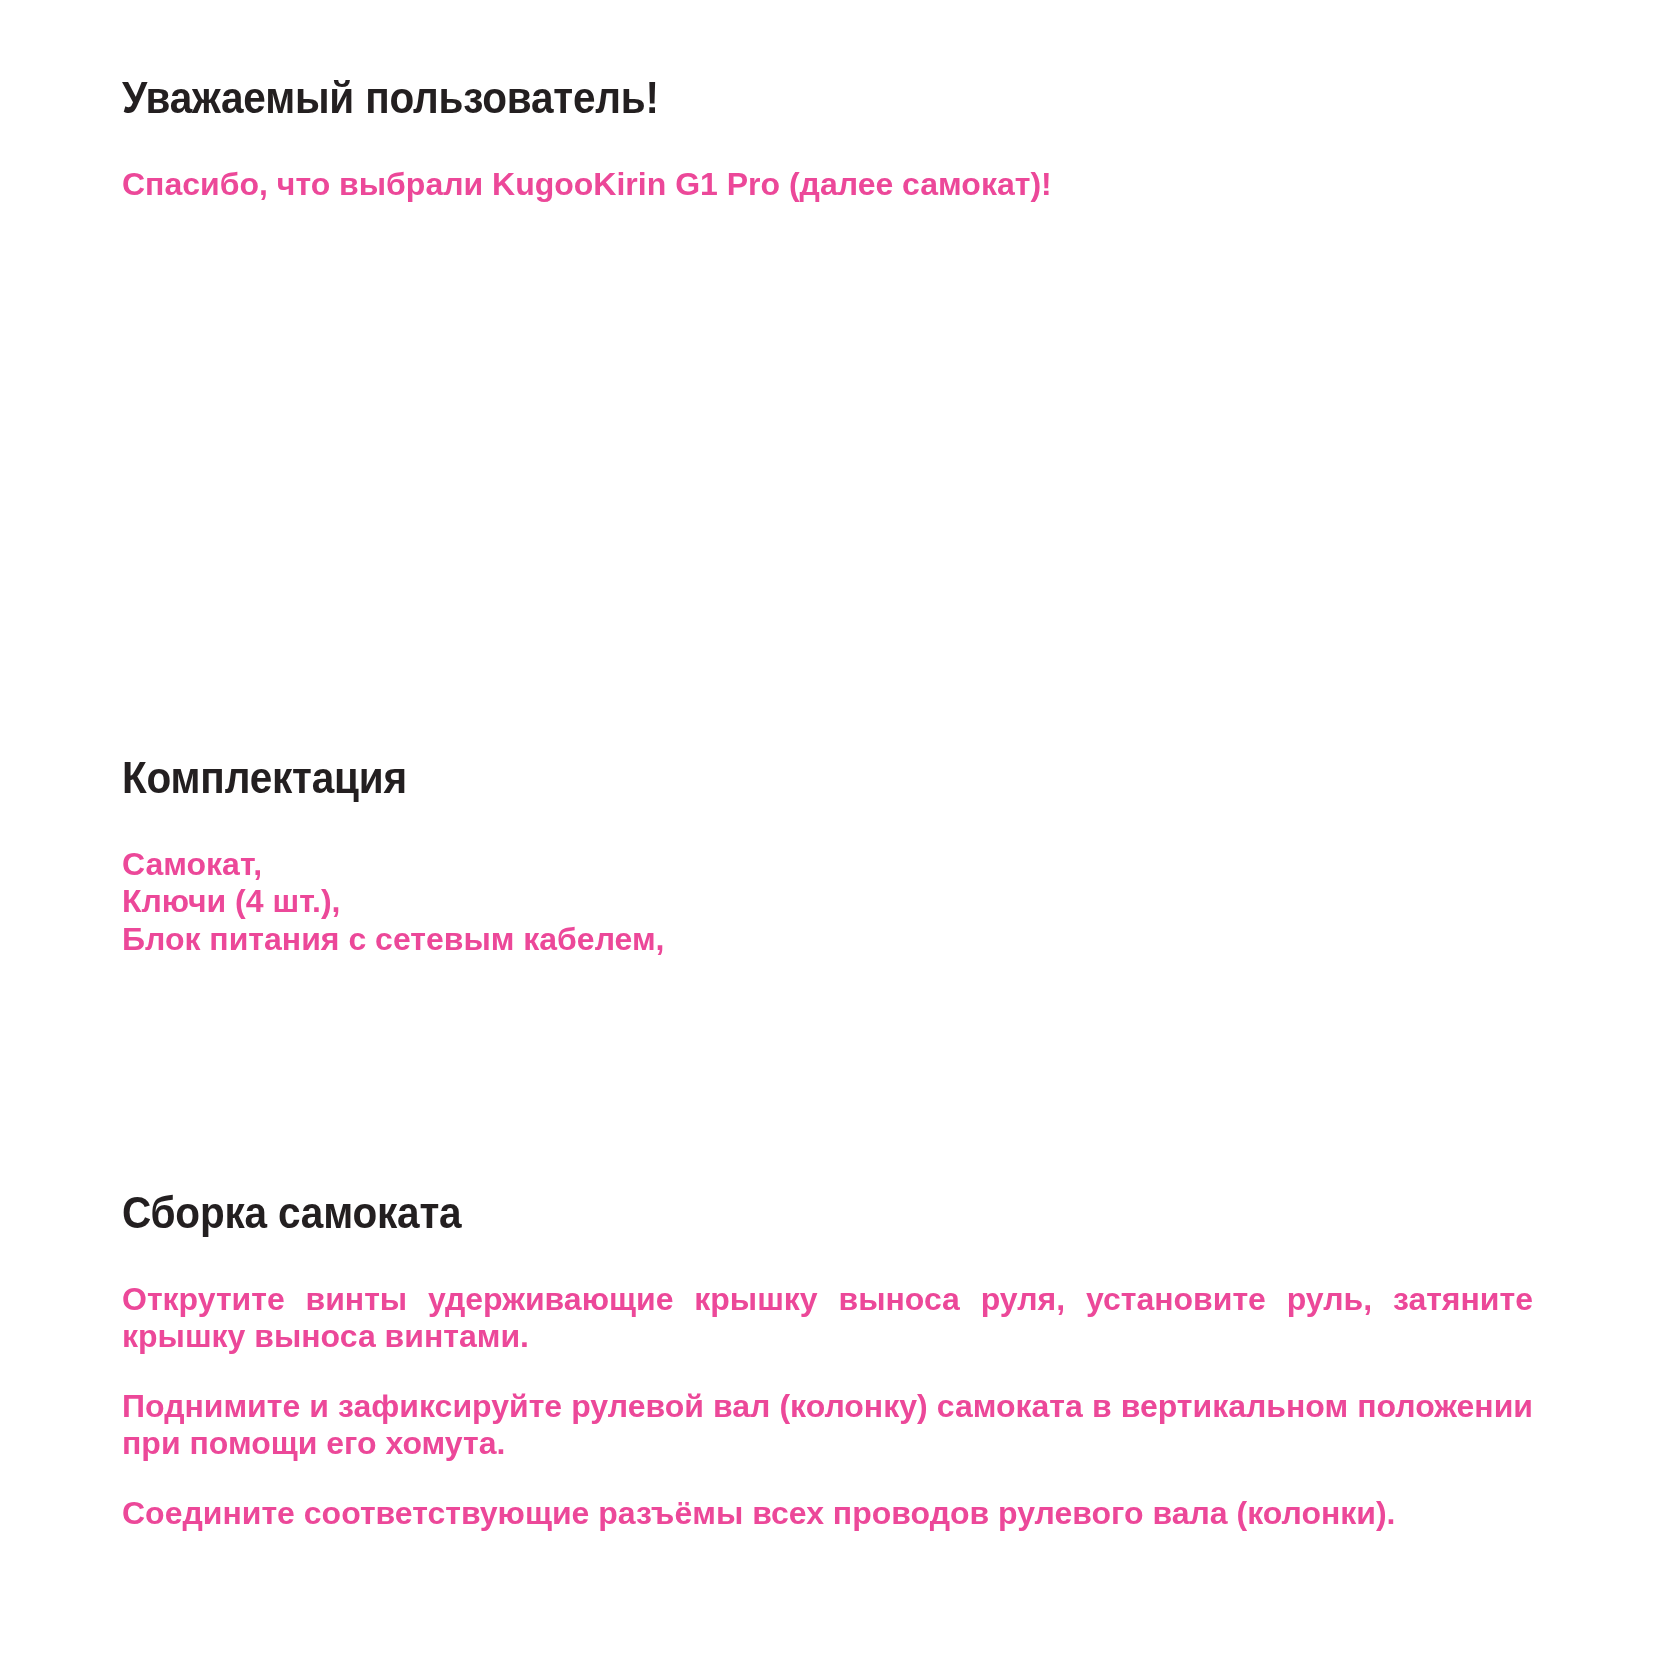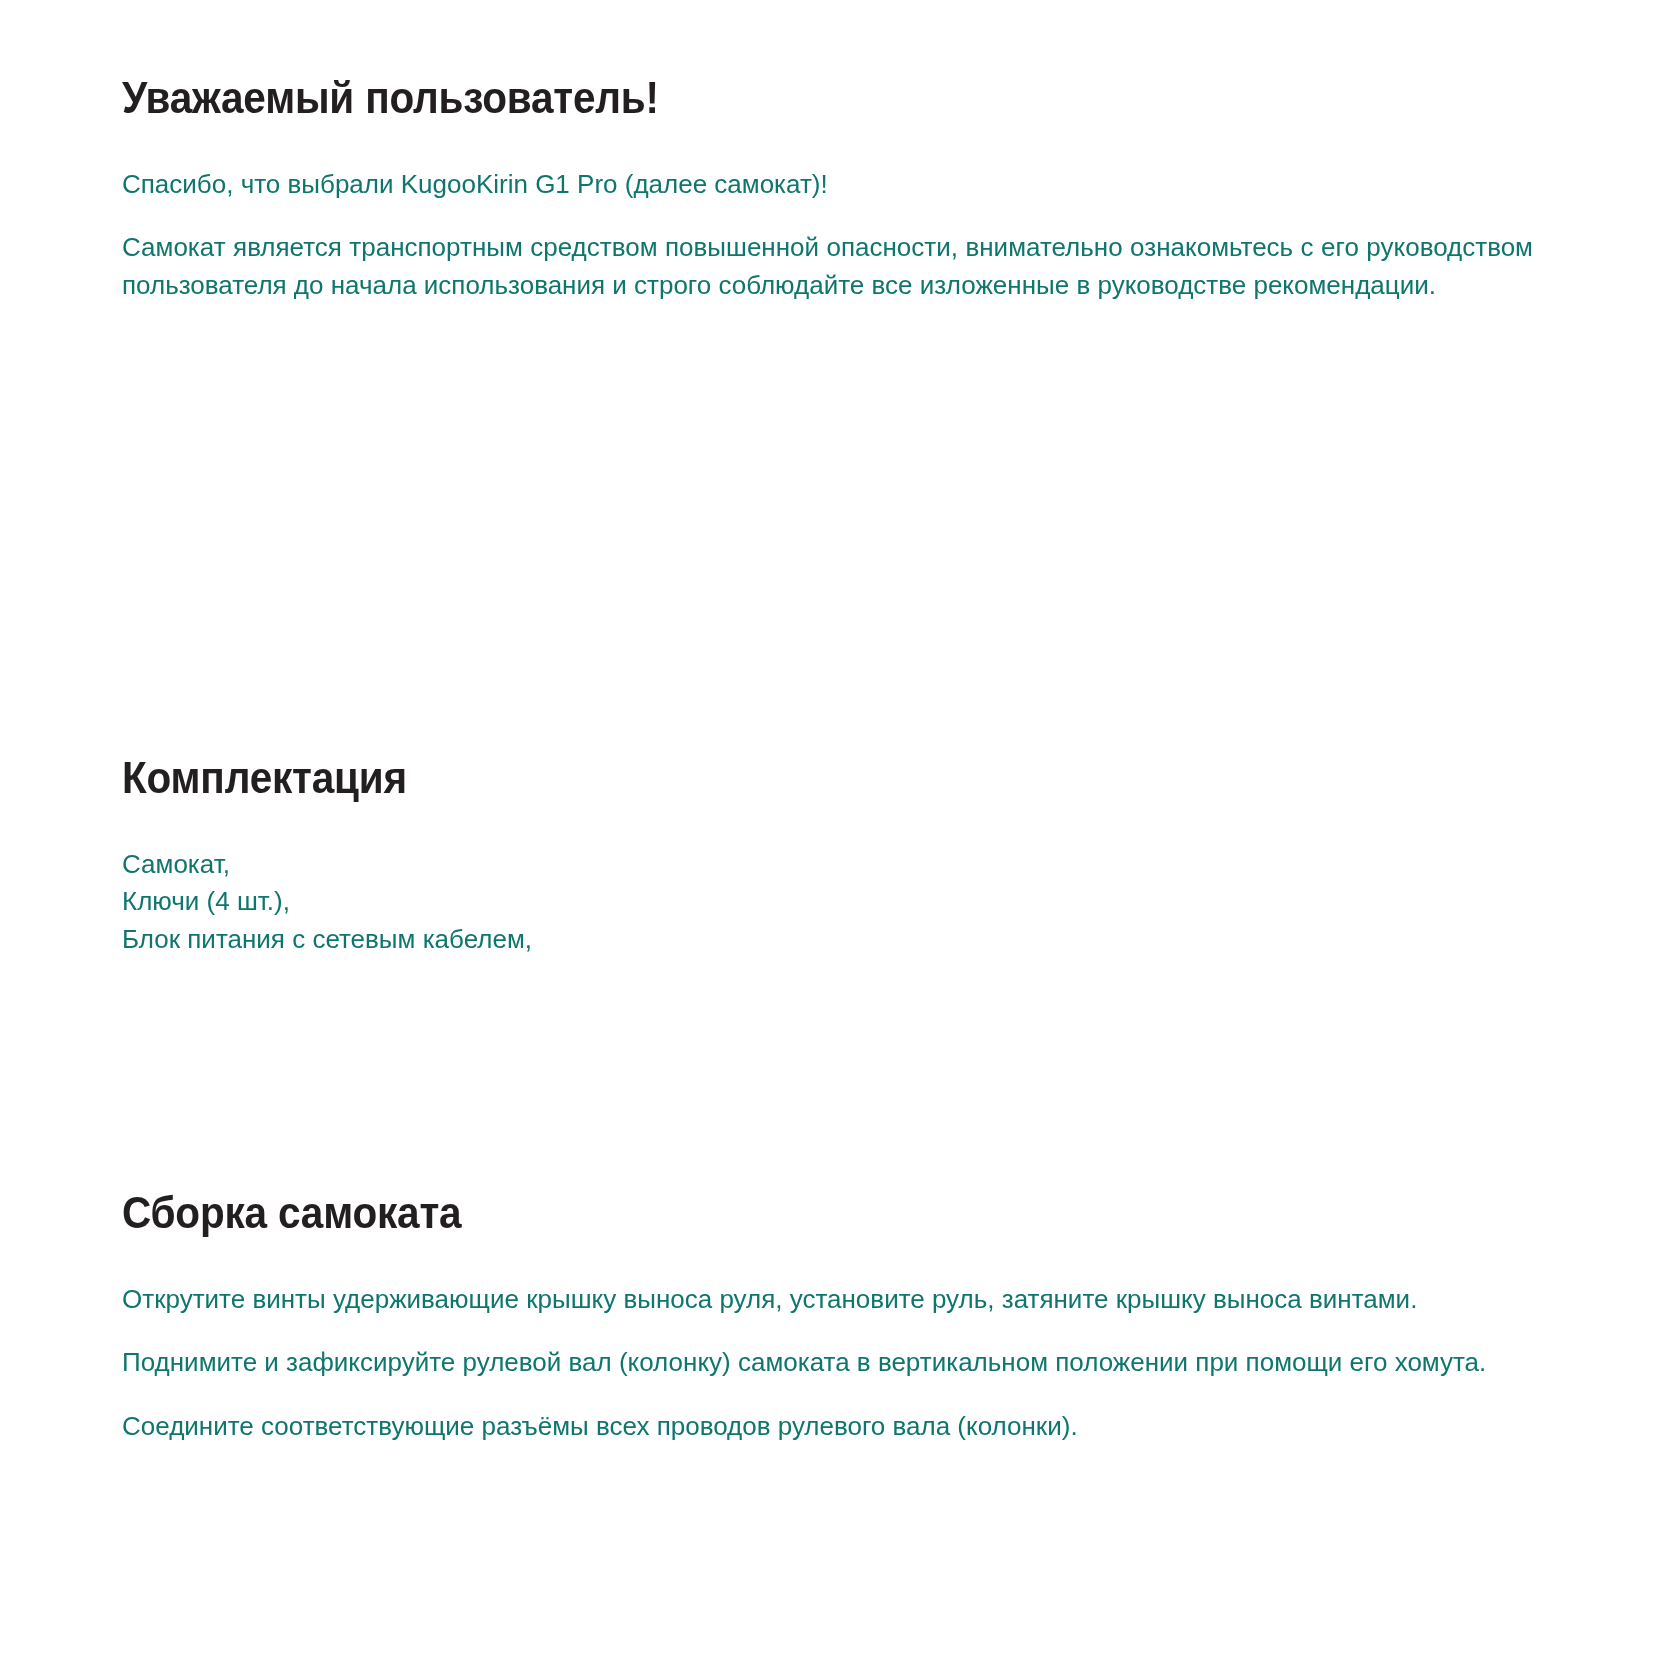--- a/index.html
+++ b/index.html
@@ -45,27 +45,27 @@
     line-height: 52px;
     letter-spacing: -0.2px;
     color: #231f20;
     margin: 0;
     transform: scaleX(0.90);
     transform-origin: left center;
     white-space: nowrap;
   }
 
   .body-block {
-    font-size: 26px;
+    font-size: 32px;
     line-height: 37.4px;
-    color: #0f766e;
+    color: #ec4899;
     margin: 0;
     text-align: justify;
     text-justify: inter-word;
-    font-weight: 400;
+    font-weight: 700;
   }
   .body-block:last-child { margin-bottom: 0; }
 
   
   .para {
     text-align: justify;
     text-align-last: left;
   }
 
   
@@ -87,21 +87,20 @@
 </head>
 <body>
 
 <div class="page">
   <div class="content">
 
     <section class="section" id="sec-greeting">
       <h1 class="heading">Уважаемый пользователь!</h1>
       <div class="body-block" id="greeting-body">
         <p class="line">Спасибо, что выбрали KugooKirin G1 Pro (далее самокат)!</p>
-        <p class="para">Самокат является транспортным средством повышенной опасности, внимательно ознакомьтесь с его руководством пользователя до начала использования и строго соблюдайте все изложенные в руководстве рекомендации.</p>
       </div>
     </section>
 
     <section class="section" id="sec-package">
       <h1 class="heading">Комплектация</h1>
       <div class="body-block" id="package-body">
         <div class="line">Самокат,</div>
         <div class="line">Ключи (4 шт.),</div>
         <div class="line">Блок питания с сетевым кабелем,</div>
       </div>

